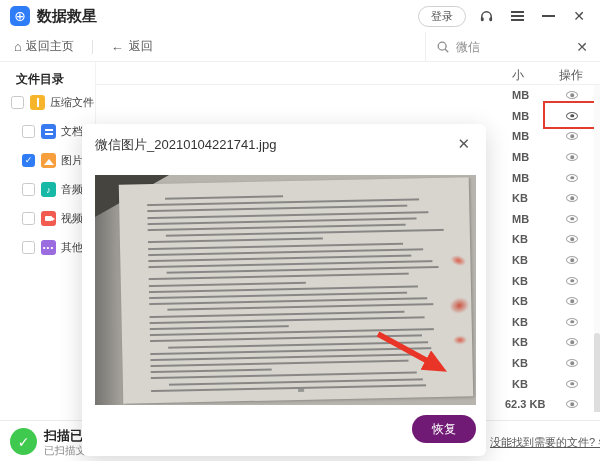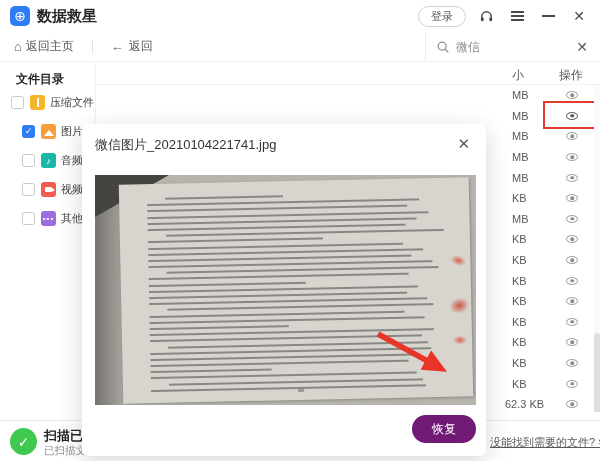--- a/index.html
+++ b/index.html
@@ -49,21 +49,21 @@
   .cam::after { content:""; position:absolute; left:7px; top:0.5px; border-left:3px solid #fff; border-top:2px solid transparent; border-bottom:2px solid transparent; }
   .dots { color:#fff; font-size:8px; letter-spacing:1px; line-height:6px; }
 
   
   .file-table { position:absolute; left:96px; top:0; right:0; height:100%; overflow:hidden; }
   .ft-header { position:absolute; left:0; top:0; right:0; height:23px; border-bottom:1px solid #f0f0f0; background:#fff; font-size:12px; color:#595959; }
   .ft-size-h { position:absolute; left:416px; top:5px; }
   .ft-act-h { position:absolute; left:463px; top:5px; }
   .ft-rows { position:absolute; left:0; top:23px; right:0; }
   .ft-row { position:relative; height:20.6px; display:block; }
-  .cell { position:absolute; top:50%; transform:translateY(-50%); font-size:11px; color:#595959; white-space:nowrap; }
+  .cell { position:absolute; top:50%; transform:translateY(-50%); font-size:11px; color:#595959; white-space:nowrap;font-weight:bold; }
   .c-size { left:416px; }
   .c-size-full { left:409px; }
   .c-check { left:74px; }
   .c-name { left:96px; color:#404040; }
   .c-name .hl { color:#f5222d; }
   .c-date { left:249px; }
   .c-type { left:344px; }
   .eye { position:absolute; left:468px; top:50%; transform:translateY(-50%); width:16px; height:12px; display:flex; align-items:center; justify-content:center; cursor:pointer; }
   .eye i { display:block; width:12px; height:8px; border:1.5px solid #a6a6a6; border-radius:50%; position:relative; }
   .eye i::after { content:""; position:absolute; left:50%; top:50%; transform:translate(-50%,-50%); width:3.5px; height:3.5px; border-radius:50%; background:#8c8c8c; }
@@ -150,20 +150,27 @@
 
     <div class="sidebar">
       <div class="sidebar-header">文件目录</div>
       <div class="side-list" id="side-list">
           <div class="side-item">
             <span class="cbx"></span>
             <span class="type-ico" style="background:#f7b52c">
               <span class="zip-line"></span>
             </span>
             <span class="side-label">压缩文件</span>
+          </div>
+          <div class="side-item">
+            <span class="cbx"></span>
+            <span class="type-ico" style="background:#3a7af0">
+              <span class="doc-line"></span>
+            </span>
+            <span class="side-label">文档</span>
           </div>
           <div class="side-item">
             <span class="cbx on">✓</span>
             <span class="type-ico" style="background:#f79e3d">
               <span class="img-tri"></span>
             </span>
             <span class="side-label">图片</span>
           </div>
           <div class="side-item">
             <span class="cbx"></span>

